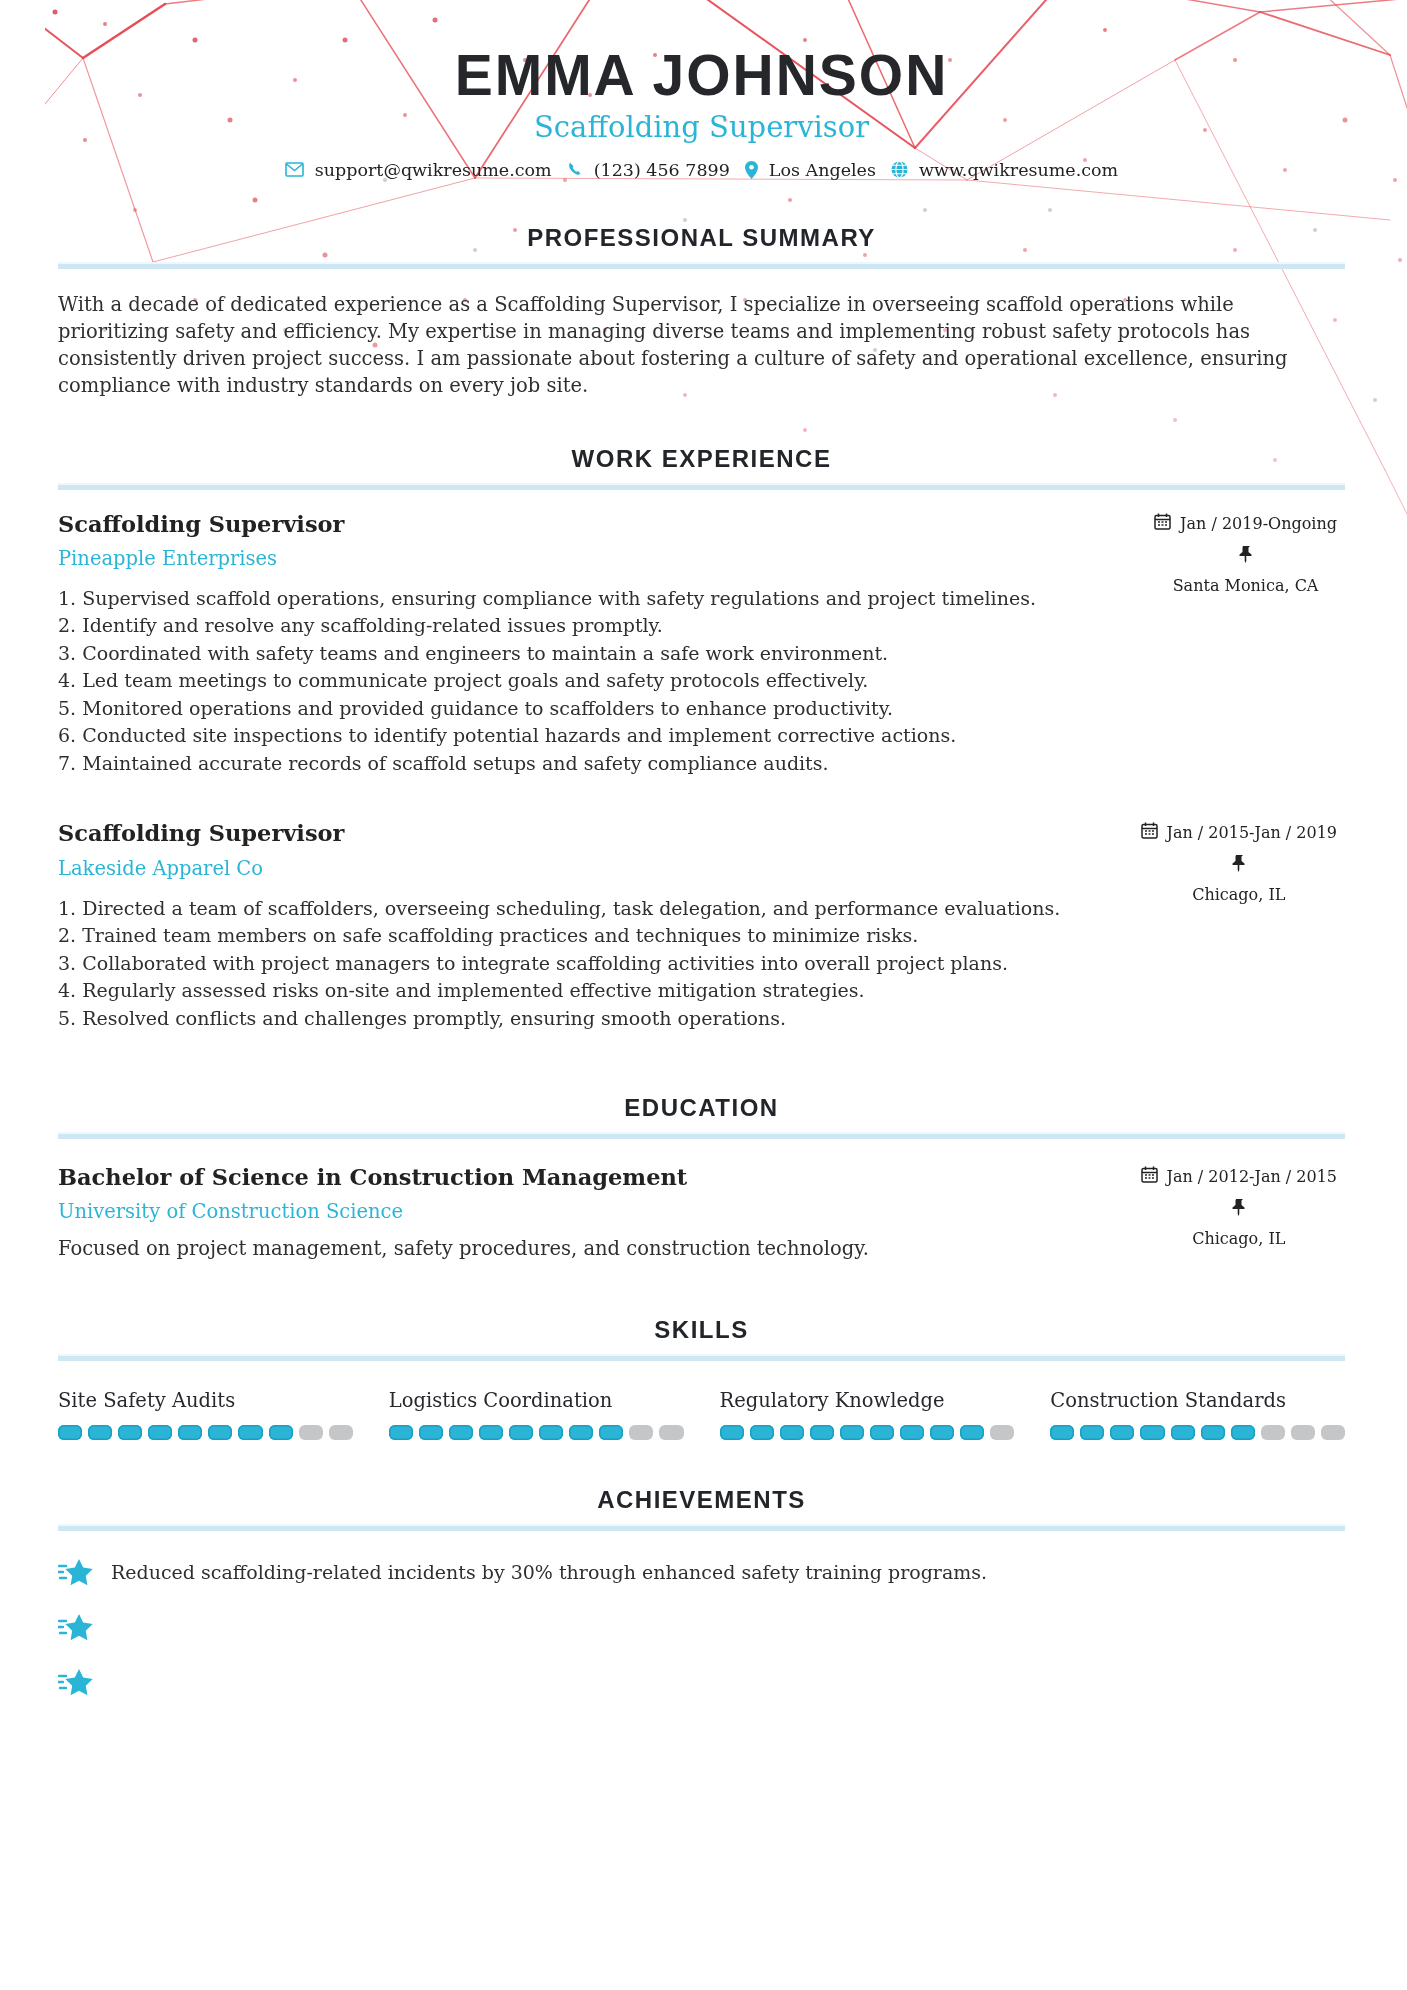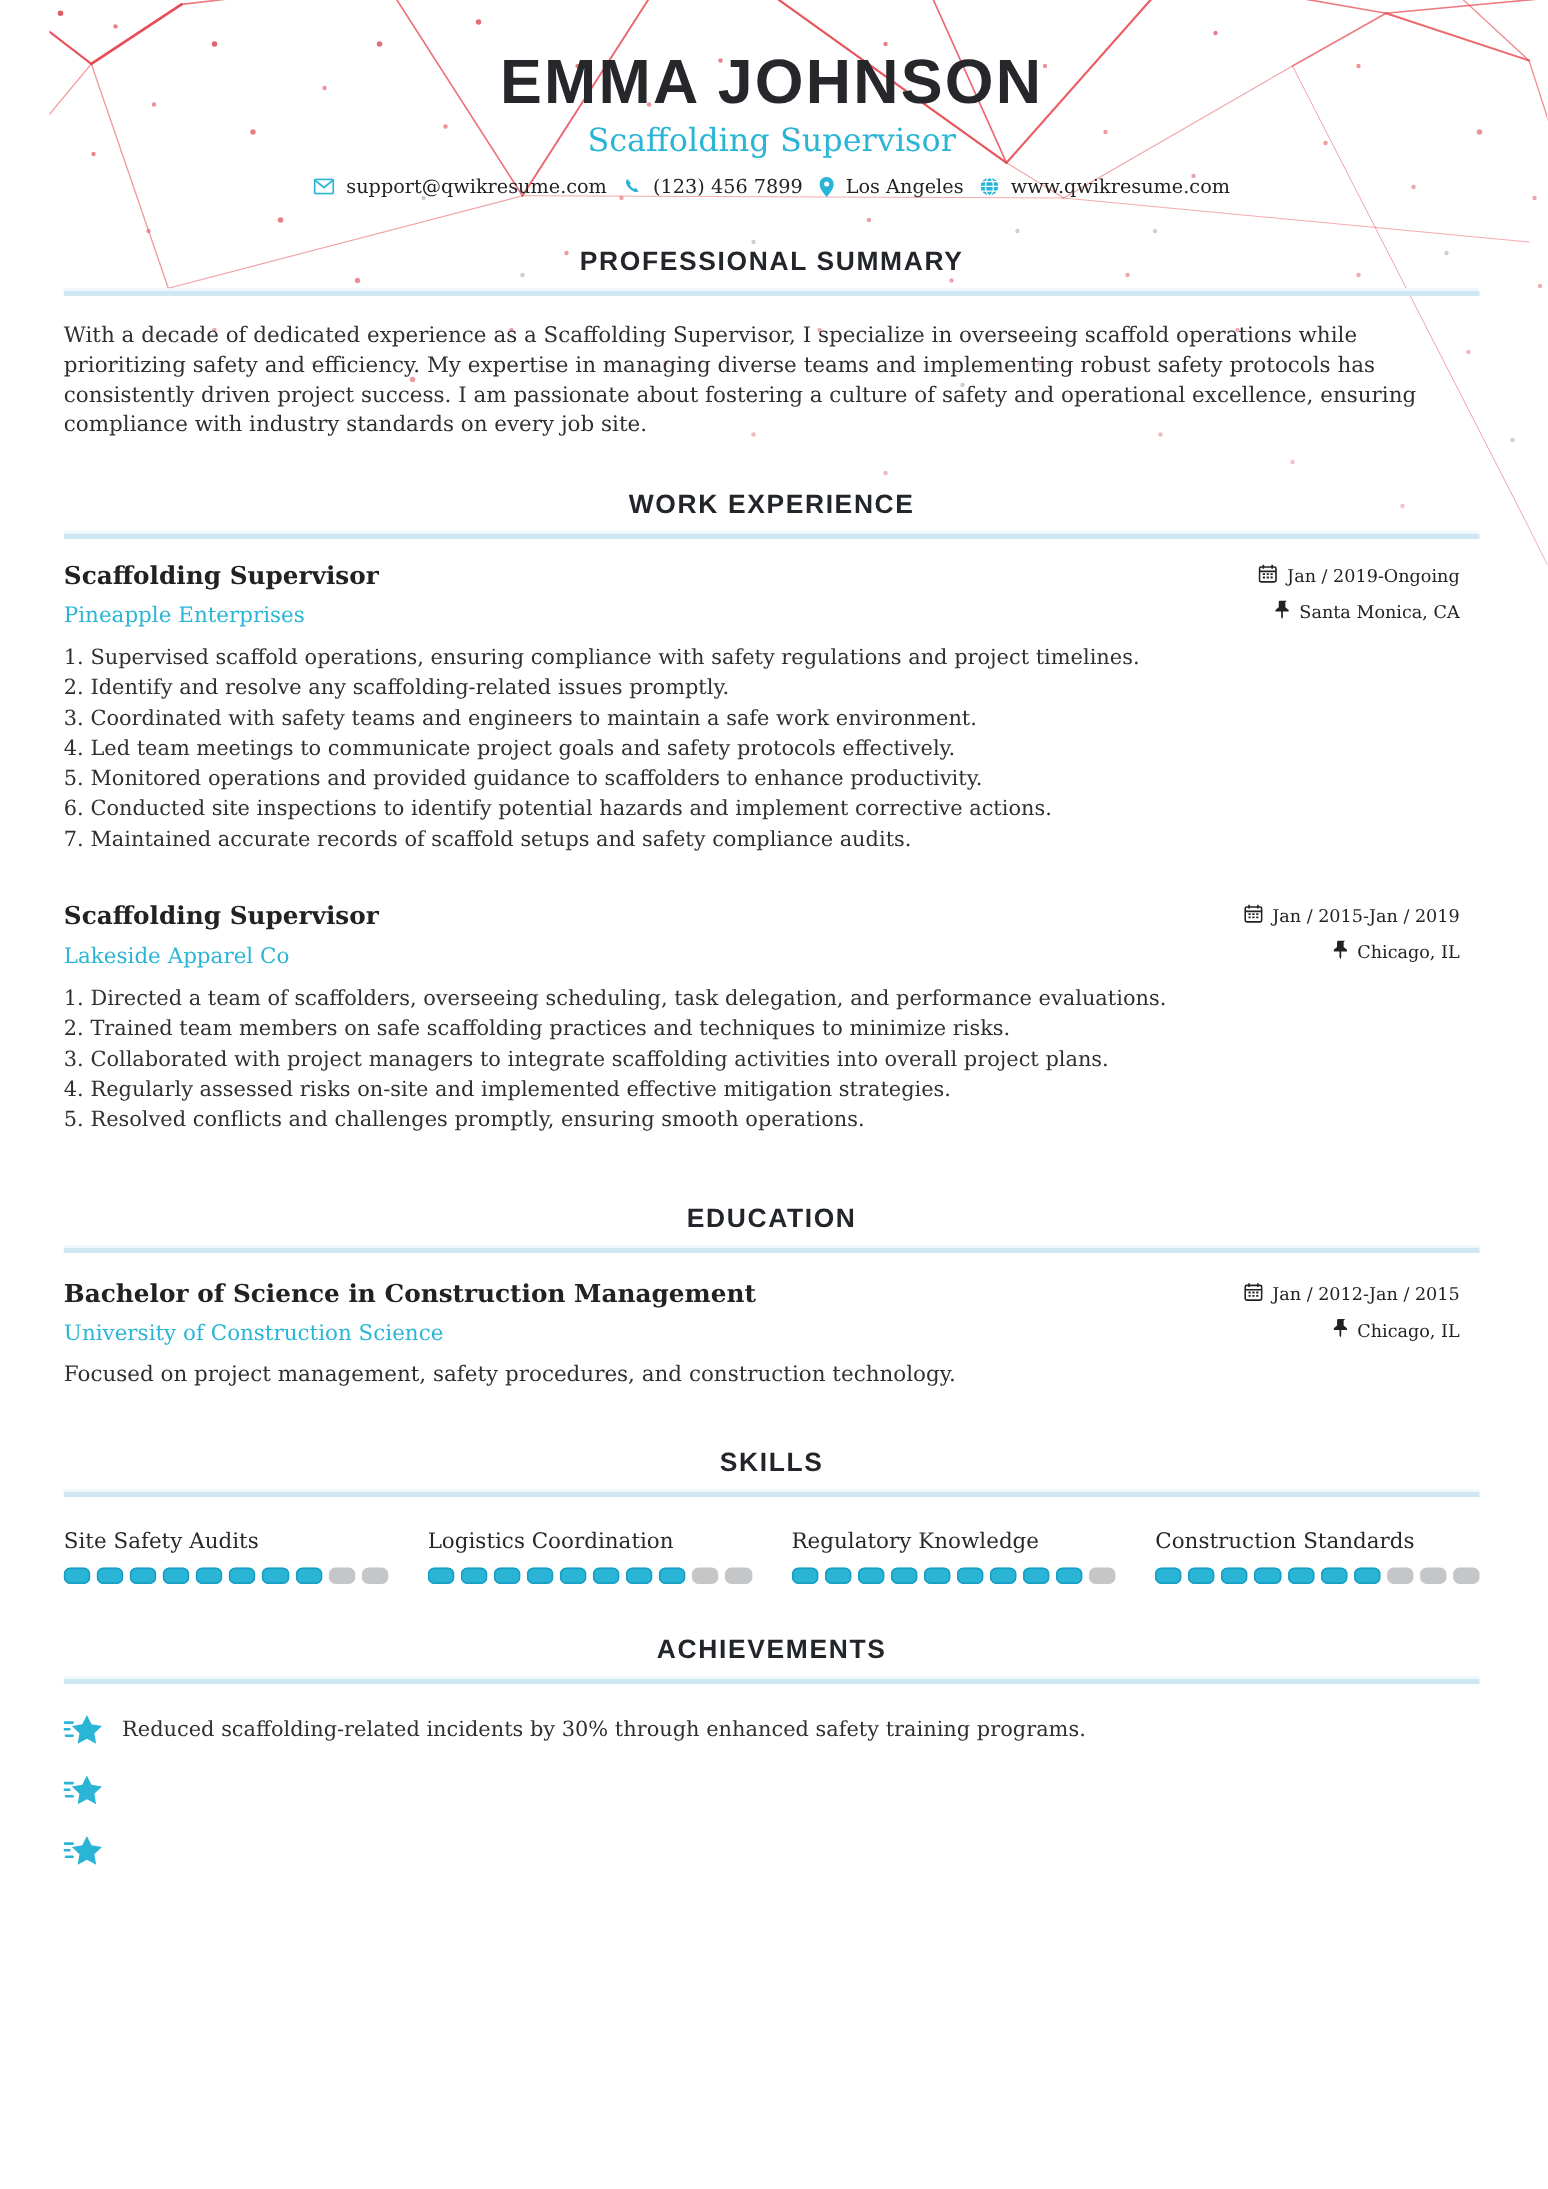--- a/index.html
+++ b/index.html
@@ -39,23 +39,23 @@
   .mt-skills{margin-top:56px;}
   .mt-ach{margin-top:46px;}
   .summary-text{margin:22px 0 0 0;font-size:19.5px;line-height:27px;color:#2e2f31;}
   
   .jobs{margin-top:20px;}
   .job{position:relative;margin-top:0;}
   .job + .job{margin-top:42px;}
   .edu-entry{position:relative;margin-top:24px;}
   .job-title{font-size:22.5px;font-weight:bold;color:#222;line-height:1.25;}
   .job-company{margin-top:9px;font-size:19.5px;color:#2ab5d6;}
-  .meta{position:absolute;top:3px;right:18px;text-align:center;font-size:16px;color:#222;}
+  .meta{position:absolute;top:3px;right:8px;text-align:center;font-size:16px;color:#222;}
   .meta-row{display:flex;justify-content:flex-end;align-items:center;gap:9px;}
-  .meta-row + .meta-row{margin-top:12px;}
+  .meta-row + .meta-row{margin-top:12px;flex-direction:column;}
   ol.bullets{margin:15px 0 0 0;padding:0;list-style:none;counter-reset:b;}
   ol.bullets li{counter-increment:b;font-size:19px;line-height:27.5px;color:#2e2f31;}
   ol.bullets li::before{content:counter(b) ". ";}
   .edu-desc{margin:14px 0 0 0;font-size:19.5px;color:#2e2f31;}
   
   .skills-grid{margin-top:28px;display:grid;grid-template-columns:repeat(4,1fr);column-gap:36px;}
   .skill-name{font-size:19.5px;color:#27282c;}
   .skill-bar{display:flex;gap:6px;margin-top:13px;}
   .seg{flex:1;height:15px;border-radius:6px;background:#c4c6c8;}
   .seg.on{background:#2ab5d6;box-shadow:inset 0 0 0 1.5px #199fc4;}

